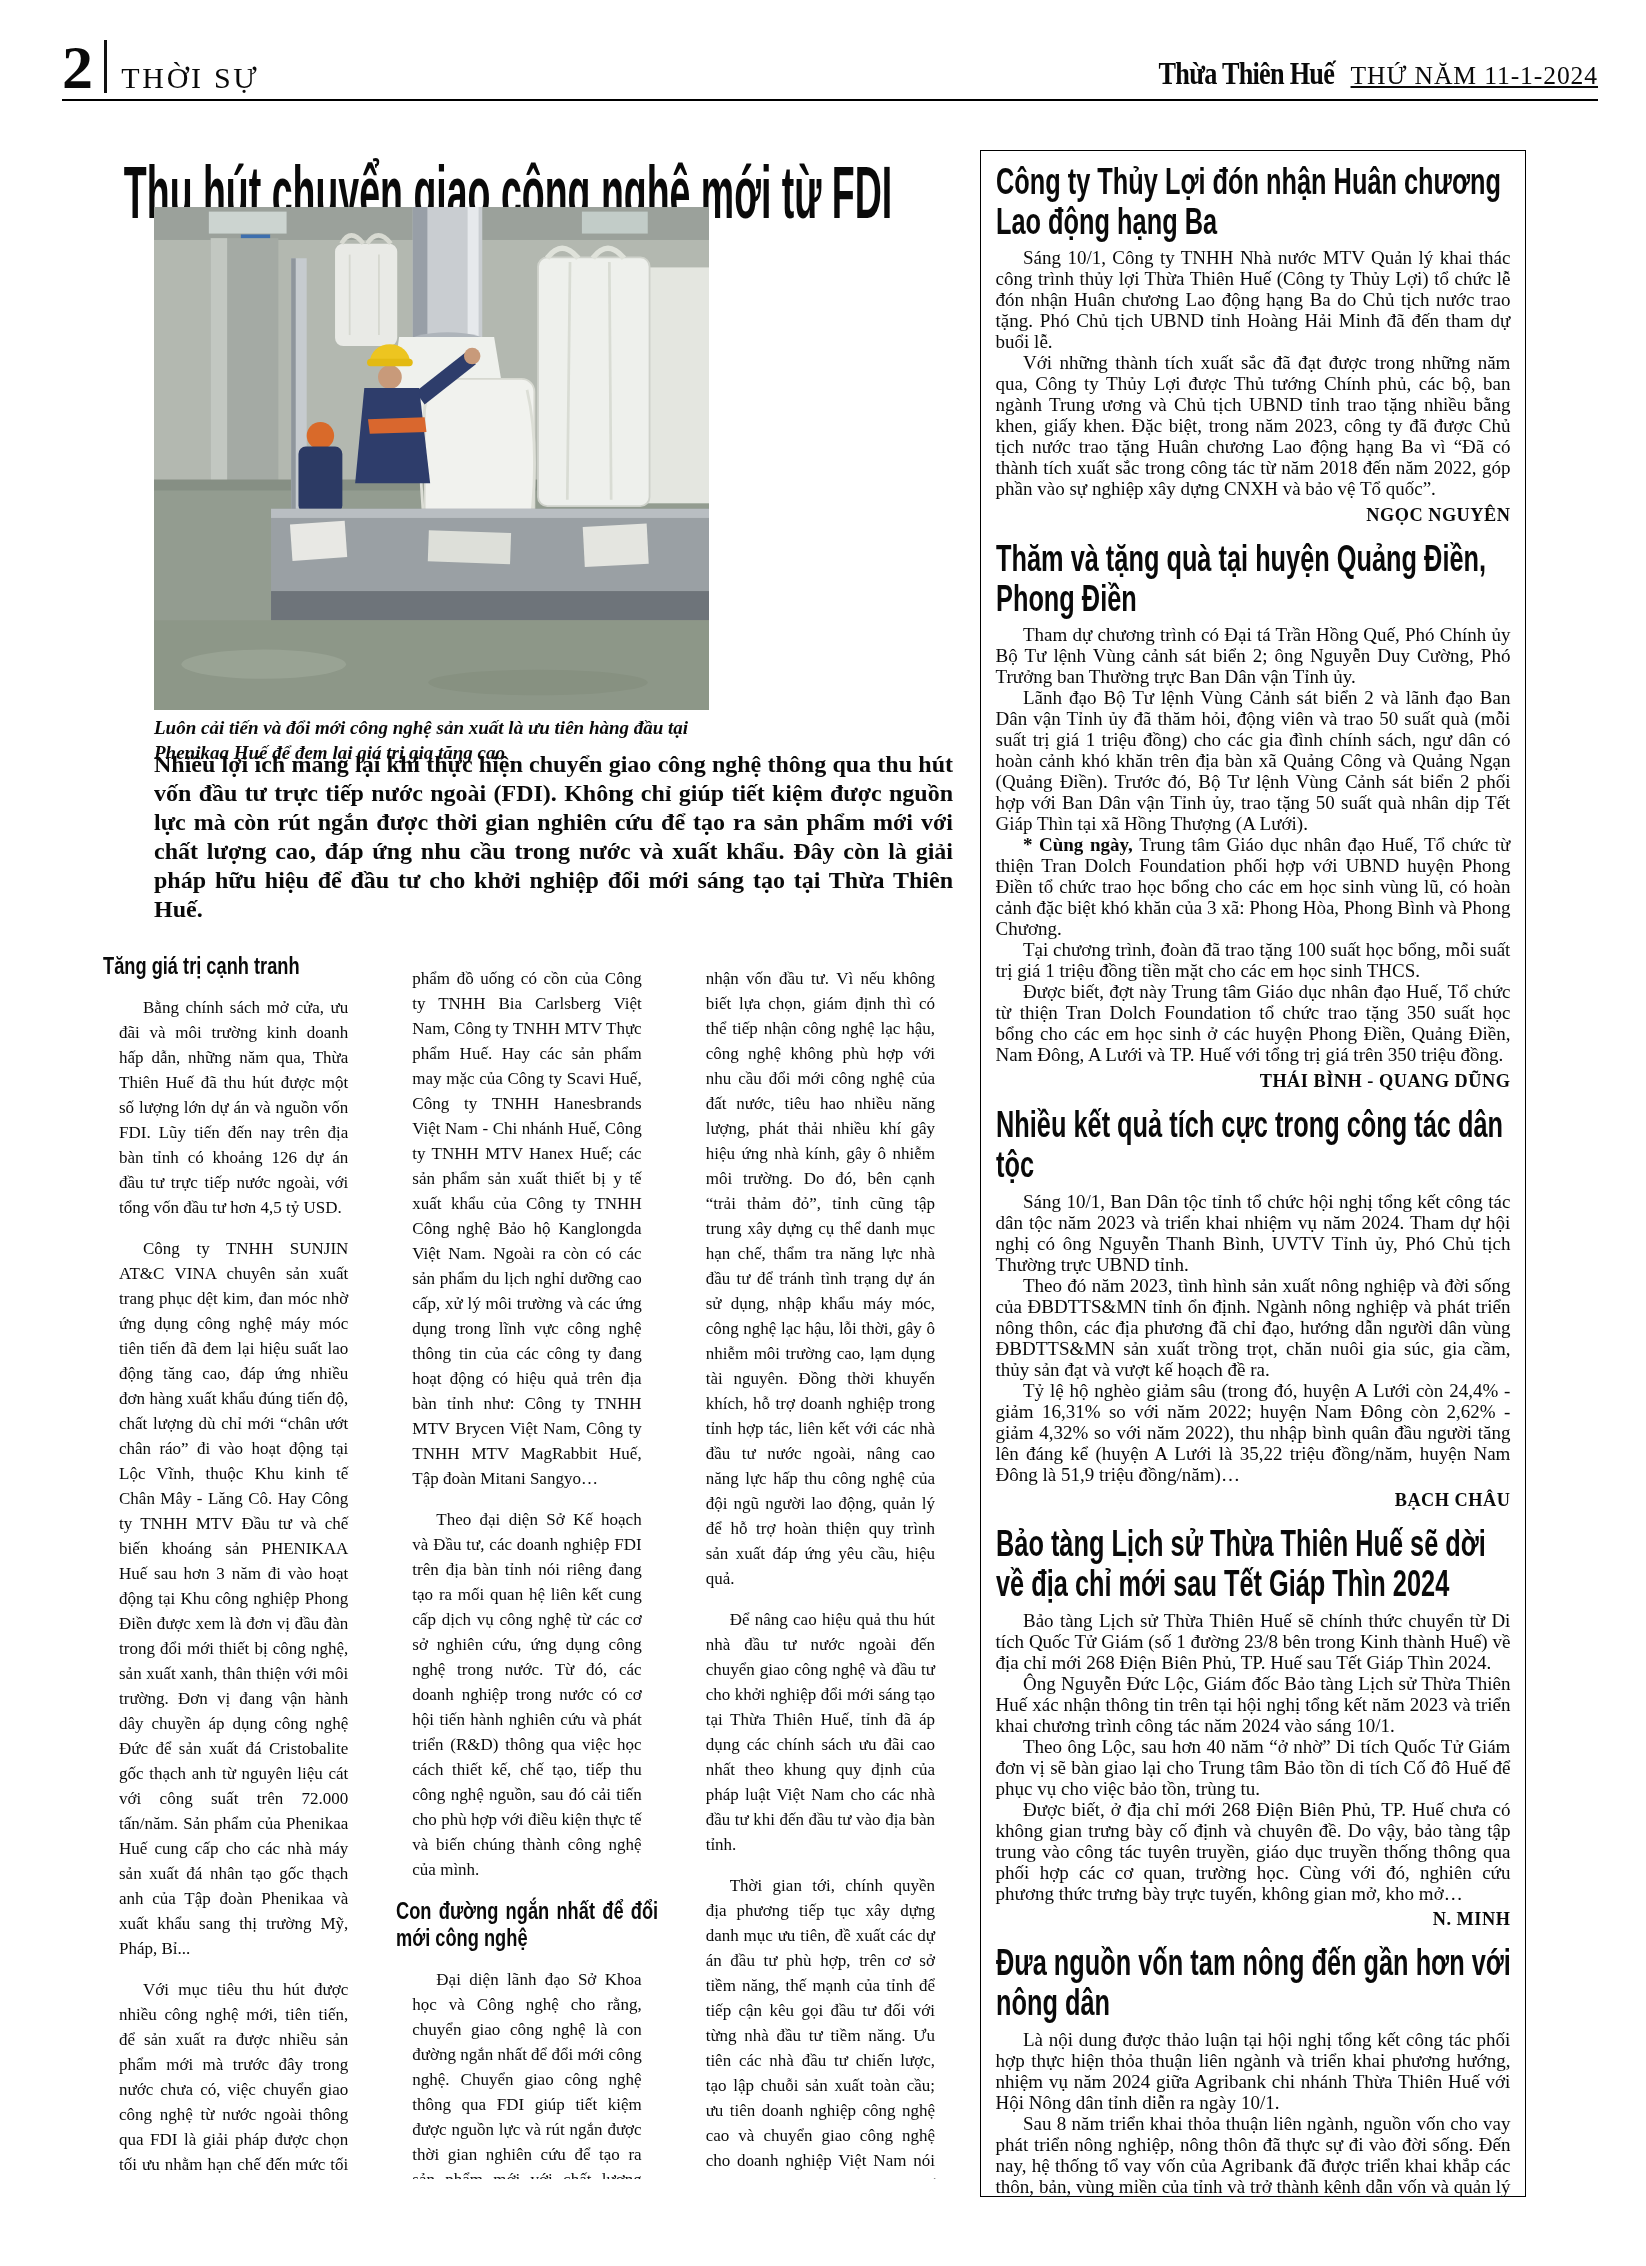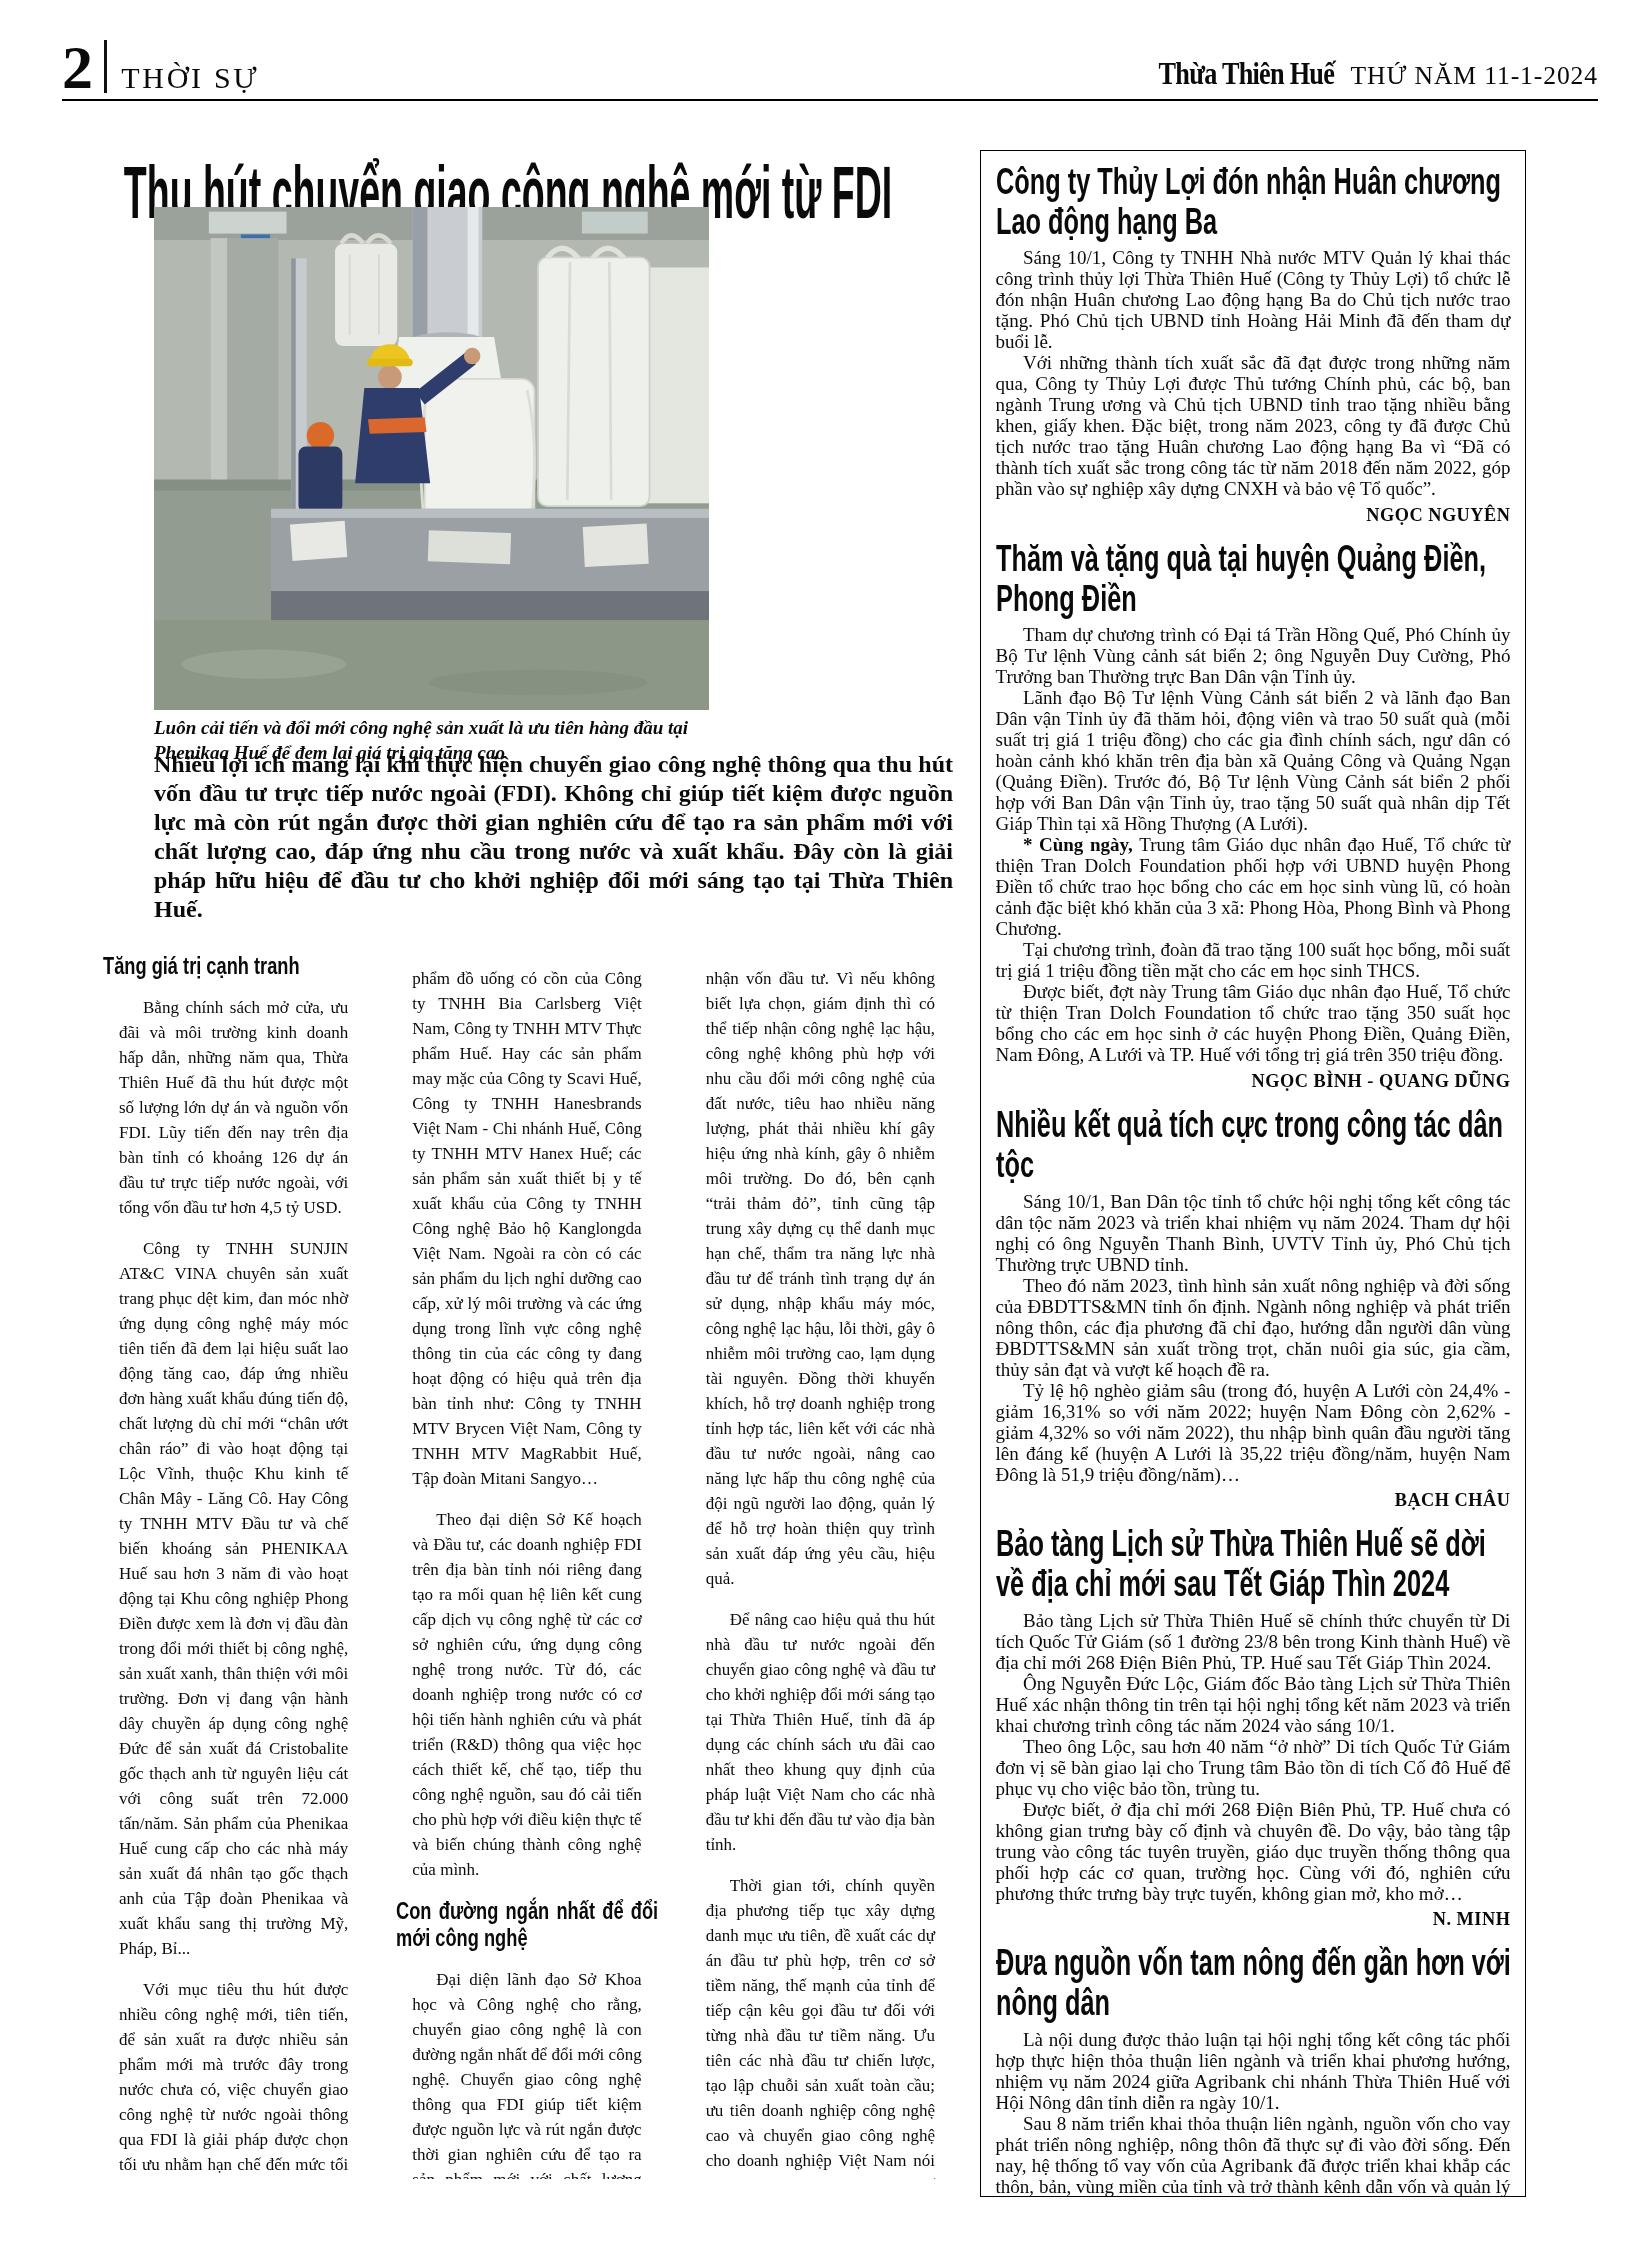--- a/index.html
+++ b/index.html
@@ -11,21 +11,21 @@
 
   
   .hdr{position:absolute;left:62px;right:49px;top:25.6px;height:69px;
        display:flex;align-items:flex-end;}
   .page-num{font:700 62px/0.88 "Liberation Serif",serif;}
   .hdr-bar{width:2.7px;height:53px;background:#111;margin:0 14.6px 1.8px 11px;}
   .section-title{font:400 30px/1 "Liberation Serif",serif;letter-spacing:2.7px;padding-bottom:1.8px;}
   .hdr-right{margin-left:auto;display:flex;align-items:baseline;gap:16px;padding-bottom:5.5px;}
   .masthead{font:700 32px/1 "Liberation Serif",serif;letter-spacing:-0.9px;
             display:inline-block;transform:scaleX(0.82);transform-origin:100% 100%;}
-  .issue-date{font:400 25.6px/1 "Liberation Serif",serif;letter-spacing:0.9px;}
+  .issue-date{font:400 25.6px/1 "Liberation Serif",serif;letter-spacing:0.9px;text-decoration:underline;}
   .hdr-rule{position:absolute;left:62px;right:49px;top:99px;height:1.8px;background:#000;}
 
   
   .main-headline{position:absolute;top:101px;left:508px;white-space:nowrap;
     font:700 75px/1.1 "Liberation Sans",sans-serif;
     transform:translateX(-50%) scaleX(0.50);transform-origin:50% 0;}
   .photo{position:absolute;left:154px;top:207px;width:555px;height:503px;background:#b3b8b0;}
   .photo svg{display:block;}
   .photo-caption{position:absolute;left:154px;top:715px;width:594px;
     font:italic 700 19px/25px "Liberation Serif",serif;}
@@ -185,21 +185,21 @@
 
     <article class="sb-article">
       <h2 class="art-head">
           <span class="cond">Thăm và tặng quà tại huyện Quảng Điền, Phong Điền</span>
         </h2>
       <p>Tham dự chương trình có Đại tá Trần Hồng Quế, Phó Chính ủy Bộ Tư lệnh Vùng cảnh sát biển 2; ông Nguyễn Duy Cường, Phó Trưởng ban Thường trực Ban Dân vận Tỉnh ủy.</p>
       <p>Lãnh đạo Bộ Tư lệnh Vùng Cảnh sát biển 2 và lãnh đạo Ban Dân vận Tỉnh ủy đã thăm hỏi, động viên và trao 50 suất quà (mỗi suất trị giá 1 triệu đồng) cho các gia đình chính sách, ngư dân có hoàn cảnh khó khăn trên địa bàn xã Quảng Công và Quảng Ngạn (Quảng Điền). Trước đó, Bộ Tư lệnh Vùng Cảnh sát biển 2 phối hợp với Ban Dân vận Tỉnh ủy, trao tặng 50 suất quà nhân dịp Tết Giáp Thìn tại xã Hồng Thượng (A Lưới).</p>
       <p><b>* Cùng ngày, </b><span>Trung tâm Giáo dục nhân đạo Huế, Tổ chức từ thiện Tran Dolch Foundation phối hợp với UBND huyện Phong Điền tổ chức trao học bổng cho các em học sinh vùng lũ, có hoàn cảnh đặc biệt khó khăn của 3 xã: Phong Hòa, Phong Bình và Phong Chương.</span></p>
       <p>Tại chương trình, đoàn đã trao tặng 100 suất học bổng, mỗi suất trị giá 1 triệu đồng tiền mặt cho các em học sinh THCS.</p>
       <p>Được biết, đợt này Trung tâm Giáo dục nhân đạo Huế, Tổ chức từ thiện Tran Dolch Foundation tổ chức trao tặng 350 suất học bổng cho các em học sinh ở các huyện Phong Điền, Quảng Điền, Nam Đông, A Lưới và TP. Huế với tổng trị giá trên 350 triệu đồng.</p>
-      <p class="byline">NGỌC BÌNH - QUANG DŨNG</p>
+      <p class="byline">THÁI BÌNH - QUANG DŨNG</p>
     </article>
 
     <article class="sb-article">
       <h2 class="art-head">
           <span class="cond">Nhiều kết quả tích cực trong công tác dân tộc</span>
         </h2>
       <p>Sáng 10/1, Ban Dân tộc tỉnh tổ chức hội nghị tổng kết công tác dân tộc năm 2023 và triển khai nhiệm vụ năm 2024. Tham dự hội nghị có ông Nguyễn Thanh Bình, UVTV Tỉnh ủy, Phó Chủ tịch Thường trực UBND tỉnh.</p>
       <p>Theo đó năm 2023, tình hình sản xuất nông nghiệp và đời sống của ĐBDTTS&amp;MN tỉnh ổn định. Ngành nông nghiệp và phát triển nông thôn, các địa phương đã chỉ đạo, hướng dẫn người dân vùng ĐBDTTS&amp;MN sản xuất trồng trọt, chăn nuôi gia súc, gia cầm, thủy sản đạt và vượt kế hoạch đề ra.</p>
       <p>Tỷ lệ hộ nghèo giảm sâu (trong đó, huyện A Lưới còn 24,4% - giảm 16,31% so với năm 2022; huyện Nam Đông còn 2,62% - giảm 4,32% so với năm 2022), thu nhập bình quân đầu người tăng lên đáng kể (huyện A Lưới là 35,22 triệu đồng/năm, huyện Nam Đông là 51,9 triệu đồng/năm)…</p>
       <p class="byline">BẠCH CHÂU</p>

